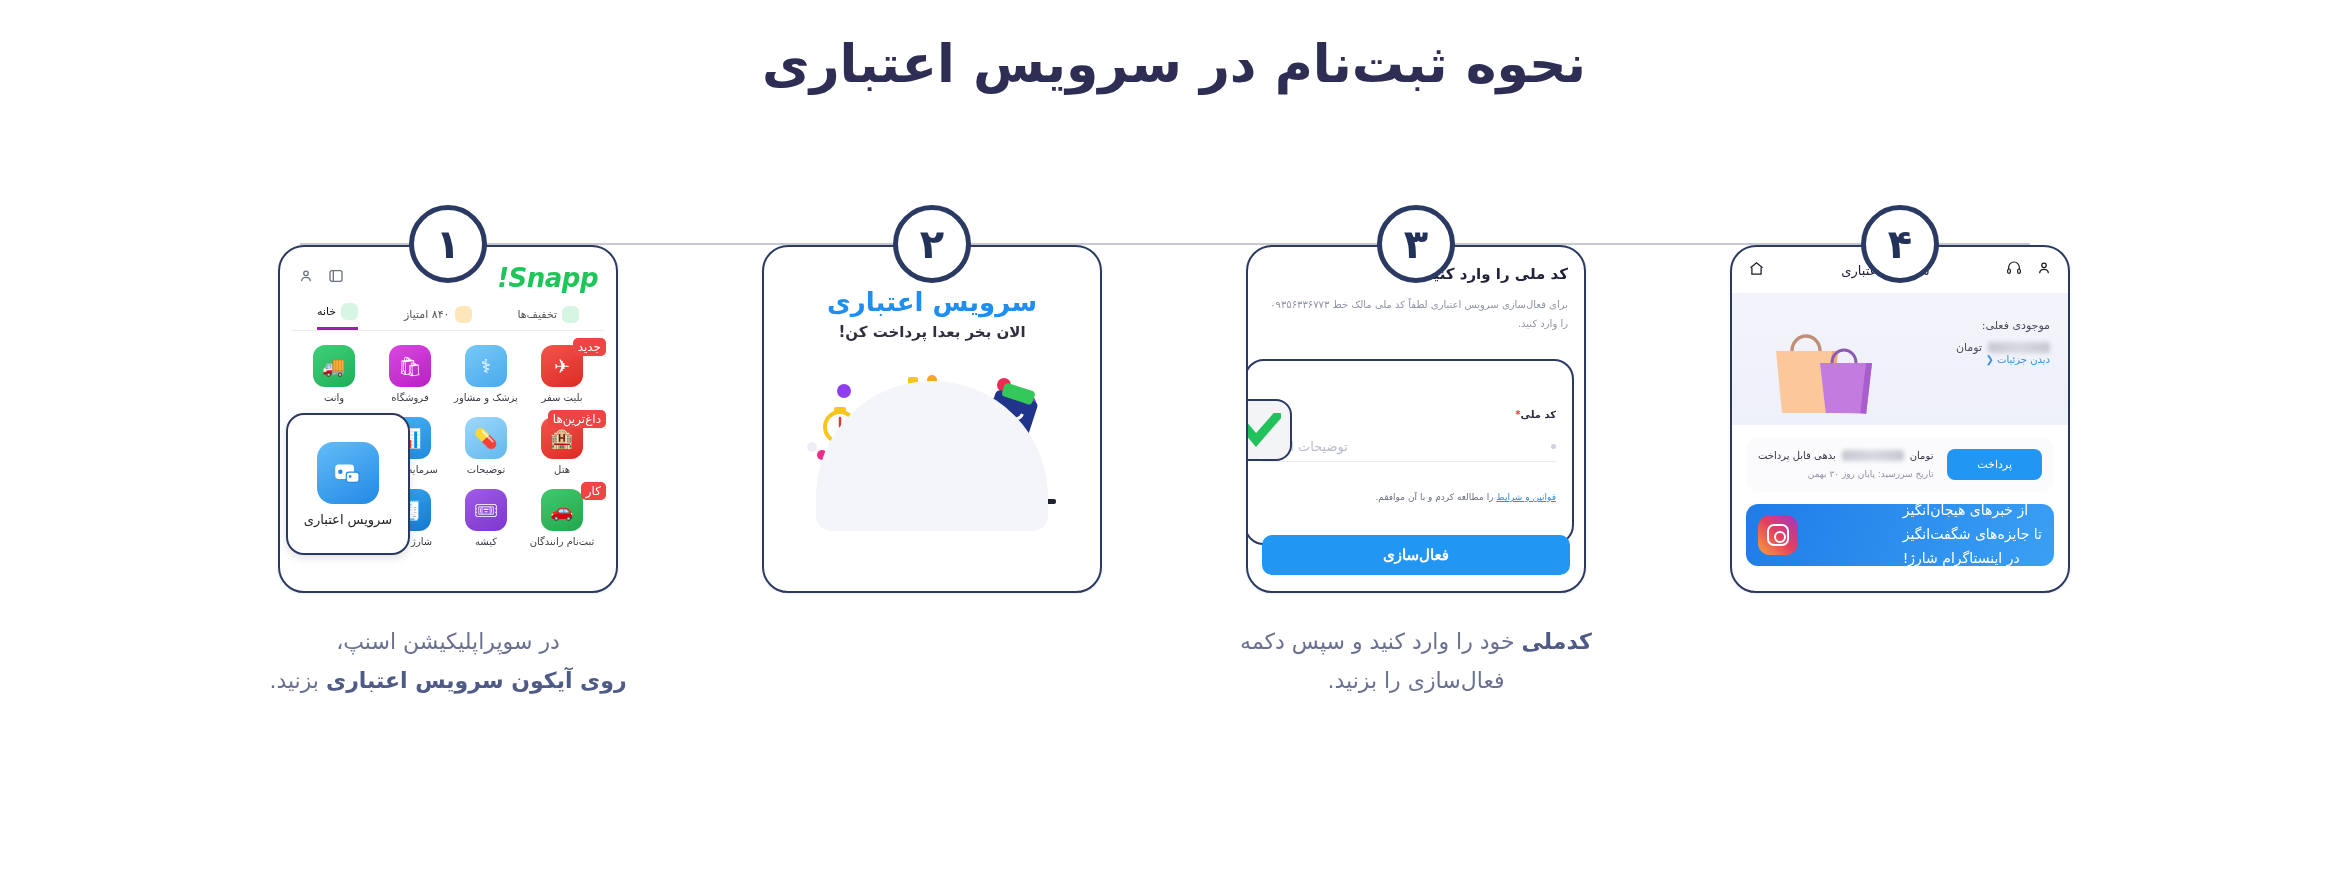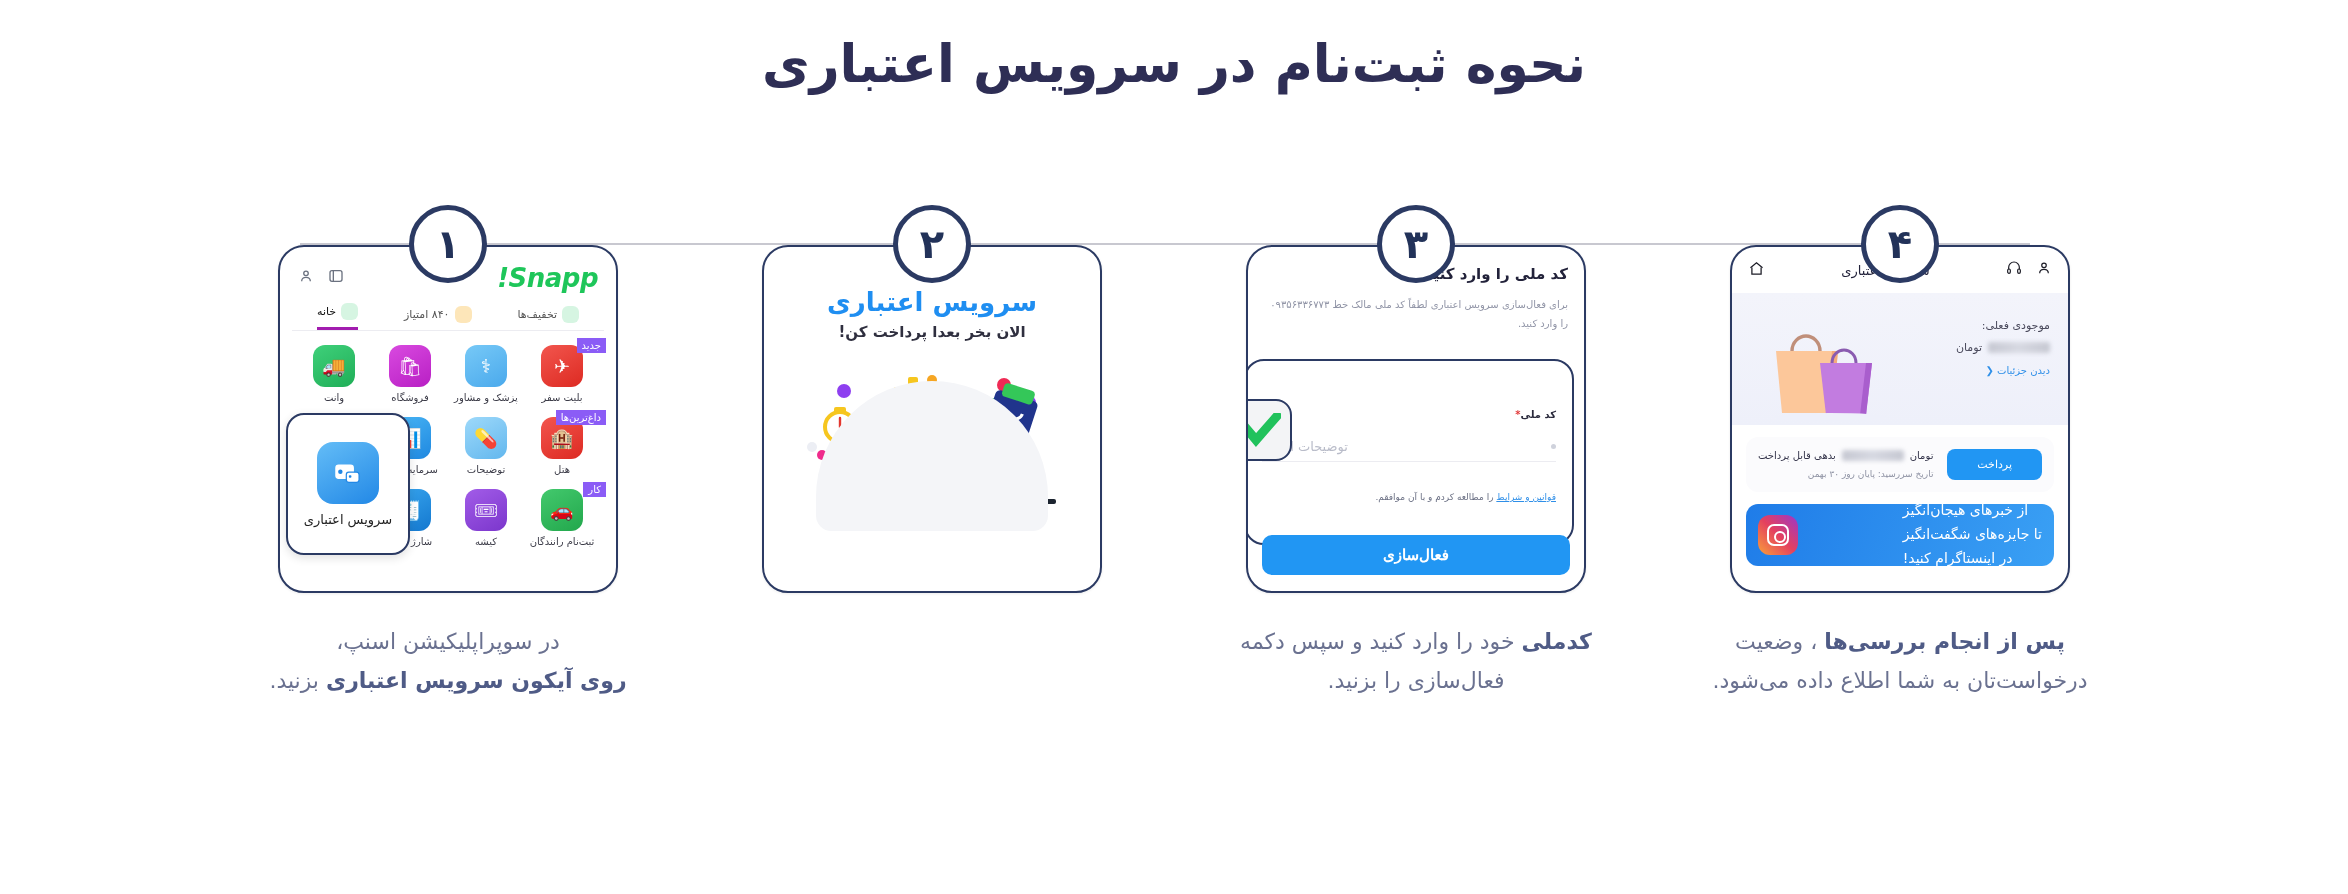--- a/index.html
+++ b/index.html
@@ -79,22 +79,22 @@
   .nav-dot.disc { background: #d6f5e2; }
   .snapp-sep { height: 1px; background: #ececf1; margin: 0 12px; }
 
   .app-grid { margin-top: 14px; padding: 0 16px; display: grid;
               grid-template-columns: repeat(4, 1fr); row-gap: 14px; direction: rtl; }
   .app-cell { display: flex; flex-direction: column; align-items: center; gap: 5px; position: relative; }
   .app-tile { width: 42px; height: 42px; border-radius: 12px; position: relative;
               display: flex; align-items: center; justify-content: center;
               color:#fff; font-size: 19px; }
   .app-label { font-size: 10px; color: #3c3c48; white-space: nowrap; }
-  .app-chip { position: absolute; top: -7px; right: -6px; background: #8b5cf6; color: #fff;
-              font-size: 10px; border-radius: 0; padding: 2px 5px; white-space: nowrap; }
+  .app-chip { position: absolute; top: -7px; right: -6px; background: #ef4444; color: #fff;
+              font-size: 12px; border-radius: 5px; padding: 2px 5px; white-space: nowrap; }
 
   .t-green  { background: linear-gradient(150deg,#3fd07a,#1fae57); }
   .t-magenta{ background: linear-gradient(150deg,#d94ae0,#b81fc4); }
   .t-lblue  { background: linear-gradient(150deg,#77c9f7,#4aa9ec); }
   .t-red    { background: linear-gradient(150deg,#f2564e,#dd2a22); }
   .t-blue   { background: linear-gradient(150deg,#4ab6f5,#1f88e0); }
   .t-sky    { background: linear-gradient(150deg,#9ed9fa,#62b7ee); }
   .t-purple { background: linear-gradient(150deg,#a25ce8,#7b36cc); }
   .t-dblue  { background: linear-gradient(150deg,#3aa8f0,#1478cf); }
   .t-grn2   { background: linear-gradient(150deg,#43c96d,#22a74c); }
@@ -157,21 +157,21 @@
               padding: 0 16px; direction: rtl; }
   .w-title { font-size: 13px; color: #22223a; }
   .w-icons { display: flex; gap: 14px; color: #1d1d27; }
   .w-hero { position: relative; height: 132px; background: linear-gradient(180deg,#f3f4fb,#eef0fa); }
   .w-hero-text { position: absolute; right: 18px; top: 26px; text-align: right; direction: rtl; }
   .w-bal-label { font-size: 11px; color: #4a4a5c; }
   .w-bal-row { margin-top: 9px; font-size: 11px; color: #4a4a5c; display: flex; flex-direction: row-reverse;
                align-items: center; gap: 6px; justify-content: flex-start; }
   .blurred { display:inline-block; width: 62px; height: 11px; border-radius: 3px;
              background: linear-gradient(90deg,#c6c8d2,#d7d9e2,#c6c8d2); filter: blur(2.2px); }
-  .w-link { margin-top: 11px; font-size: 10px; color: #2f8fe8; }
+  .w-link { font-size: 10px; color: #2f8fe8; }
   .w-bags { position: absolute; left: 32px; bottom: 4px; width: 132px; height: 104px; }
 
   .w-debt { margin: 12px 14px 0 14px; background: #fbfbfd; border-radius: 12px;
             padding: 12px 12px; direction: rtl; display: flex; align-items: center;
             justify-content: space-between; }
   .w-debt-texts { text-align: right; }
   .w-debt-line1 { font-size: 10px; color: #34344a; display: flex; flex-direction: row-reverse;
                   align-items: center; gap: 6px; justify-content: flex-start; }
   .w-debt-line2 { margin-top: 8px; font-size: 9px; color: #8e92a3; }
   .w-pay-btn { background: #2196f3; color: #fff; border: none; border-radius: 8px;
@@ -469,27 +469,24 @@
               <span>تومان</span>
             </div>
             <div class="w-debt-line2">تاریخ سررسید: پایان روز ۳۰ بهمن</div>
           </div>
         </div>
 
         <div class="w-banner">
           <div class="w-banner-text">
             <span>از خبرهای هیجان‌انگیز</span><br>
             <span>تا جایزه‌های شگفت‌انگیز</span><br>
-            <span>در اینستاگرام کنید!</span>
+            <span>در اینستاگرام شارژ!</span>
           </div>
           <div class="ig-glyph">
             <div class="ig-inner"></div>
           </div>
         </div>
       </div>
 
-      <div class="caption">
-        <b>پس از انجام بررسی‌ها</b><span> ، وضعیت درخواست‌تان به شما اطلاع داده می‌شود.</span>
-      </div>
     </div>
 
   </div>
 </div>
 
 </body></html>

